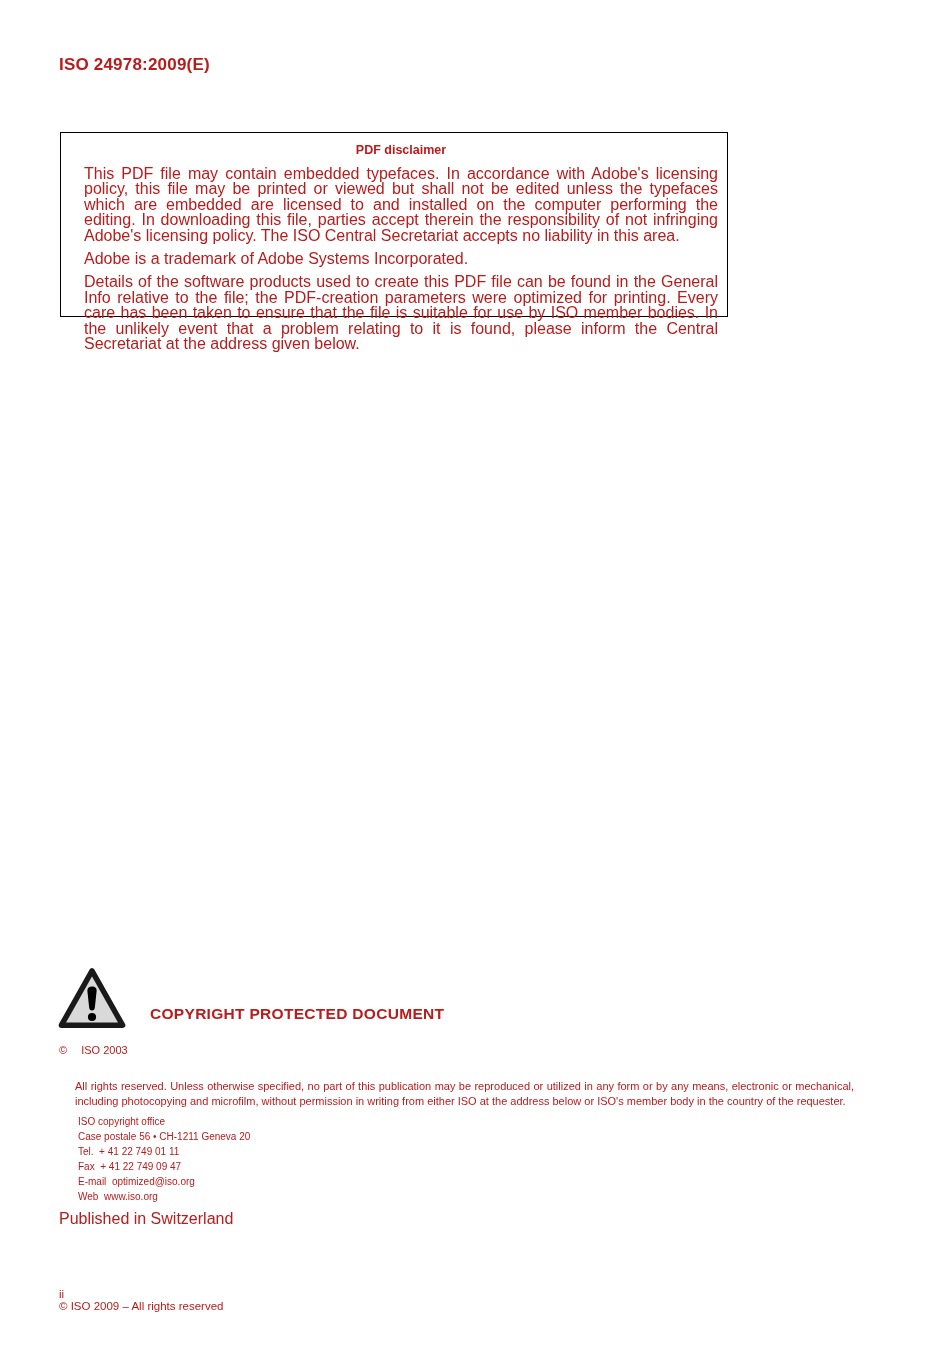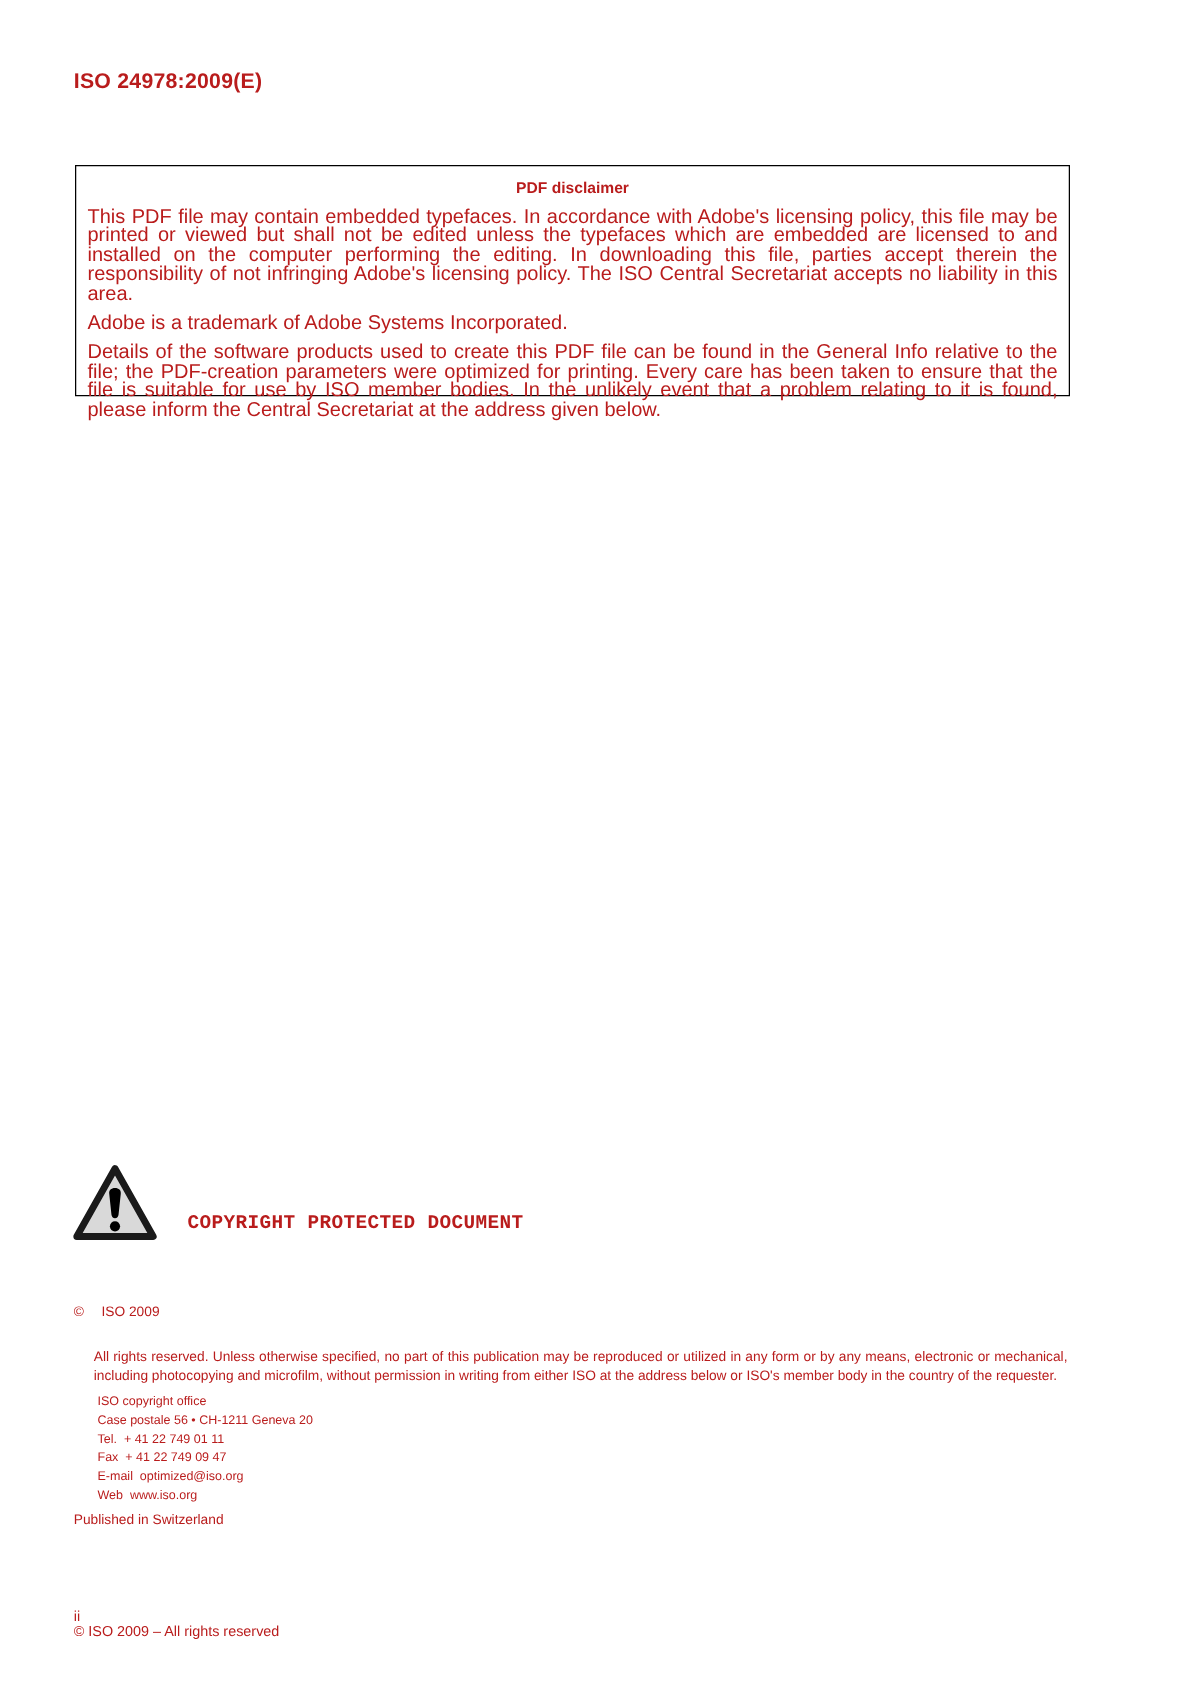--- a/index.html
+++ b/index.html
@@ -21,45 +21,44 @@
     left: 59px;
     top: 55px;
     font-size: 17px;
     font-weight: bold;
     letter-spacing: 0.2px;
   }
   .disclaimer-box {
     position: absolute;
     left: 60px;
     top: 132px;
-    width: 796px;
+    width: 668px;
     height: 185px;
     border: 1.5px solid #000000;
     box-sizing: border-box;
-    padding: 8px 9px 0 9px;
+    padding: 8px 9px 0 23px;
   }
   .disclaimer-title {
     text-align: center;
     font-weight: bold;
     font-size: 12.5px;
     margin: 2px 0 9px 0;
   }
   .disclaimer-para {
     font-size: 16px;
     line-height: 15.4px;
     text-align: justify;
     margin: 0 0 8px 0;
   }
   .copyright-banner {
     position: absolute;
     left: 58px;
-    top: 930px;
+    top: 966px;
     width: 780px;
     height: 64px;
-    font-family: Liberation Mono, monospace;
   }
   .warning-triangle {
     position: absolute;
     left: 0;
     top: 0;
     width: 68px;
     height: 64px;
   }
   .copyright-heading {
     position: absolute;
@@ -92,21 +91,21 @@
     left: 78px;
     top: 1114px;
     font-size: 10px;
     line-height: 15.1px;
   }
   .address-line { white-space: pre-wrap; }
   .published-line {
     position: absolute;
     left: 59px;
     top: 1210px;
-    font-size: 11px;
+    font-size: 16px;
   }
   .page-footer {
     position: absolute;
     left: 59px;
     top: 1288px;
     width: 779px;
     display: flex;
     justify-content: space-between;
     align-items: baseline;
     font-size: 11.5px;
@@ -133,21 +132,21 @@
         <path d="M50 7 L95 87 L5 87 Z" fill="#d9d9d9" stroke="#1a1a1a" stroke-width="8" stroke-linejoin="round"></path>
         <path d="M50 30 c 4.6 0 7.2 2.6 6.8 6.6 l -2.6 24.4 c -0.3 2.8 -1.8 4.4 -4.2 4.4 c -2.4 0 -3.9 -1.6 -4.2 -4.4 l -2.6 -24.4 c -0.4 -4 2.2 -6.6 6.8 -6.6 Z" fill="#000000"></path>
         <circle cx="50" cy="75" r="6" fill="#000000"></circle>
       </svg>
     </span>
     <div class="copyright-heading">COPYRIGHT PROTECTED DOCUMENT</div>
   </div>
 
   <div class="copyright-line">
     <span class="c-symbol">©</span>
-    <span class="c-year">ISO 2009</span>
+    <span class="c-year">ISO 2003</span>
   </div>
 
   <p class="copyright-notice">All rights reserved. Unless otherwise specified, no part of this publication may be reproduced or utilized in any form or by any means, electronic or mechanical, including photocopying and microfilm, without permission in writing from either ISO at the address below or ISO's member body in the country of the requester.</p>
 
   <div class="address-block">
     <div class="address-line">ISO copyright office</div>
     <div class="address-line">Case postale 56 • CH-1211 Geneva 20</div>
     <div class="address-line">Tel.  + 41 22 749 01 11</div>
     <div class="address-line">Fax  + 41 22 749 09 47</div>
     <div class="address-line">E-mail  optimized@iso.org</div>

